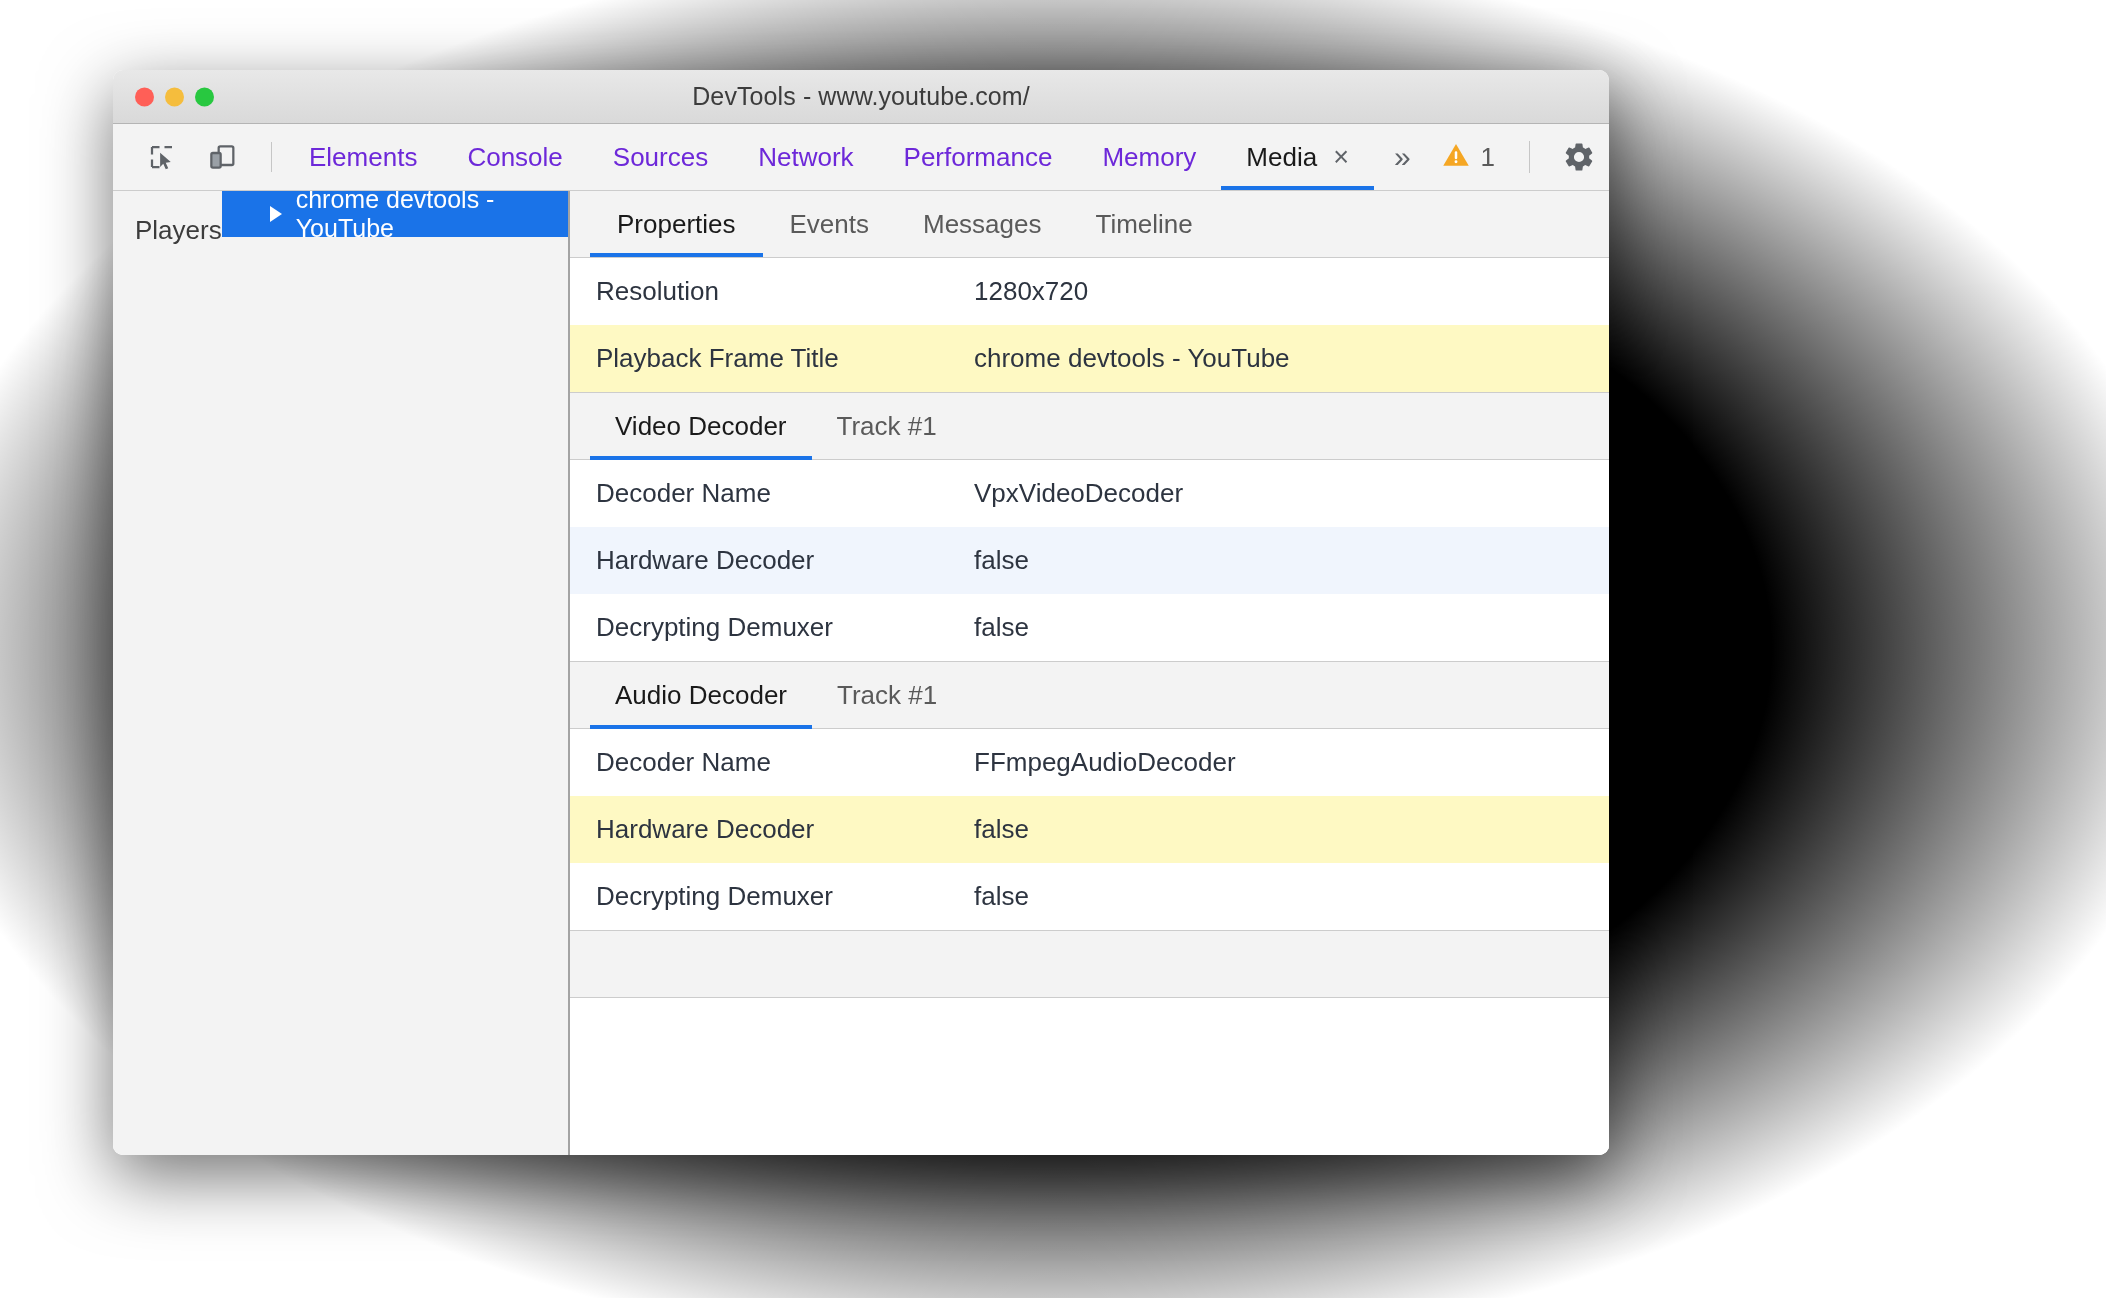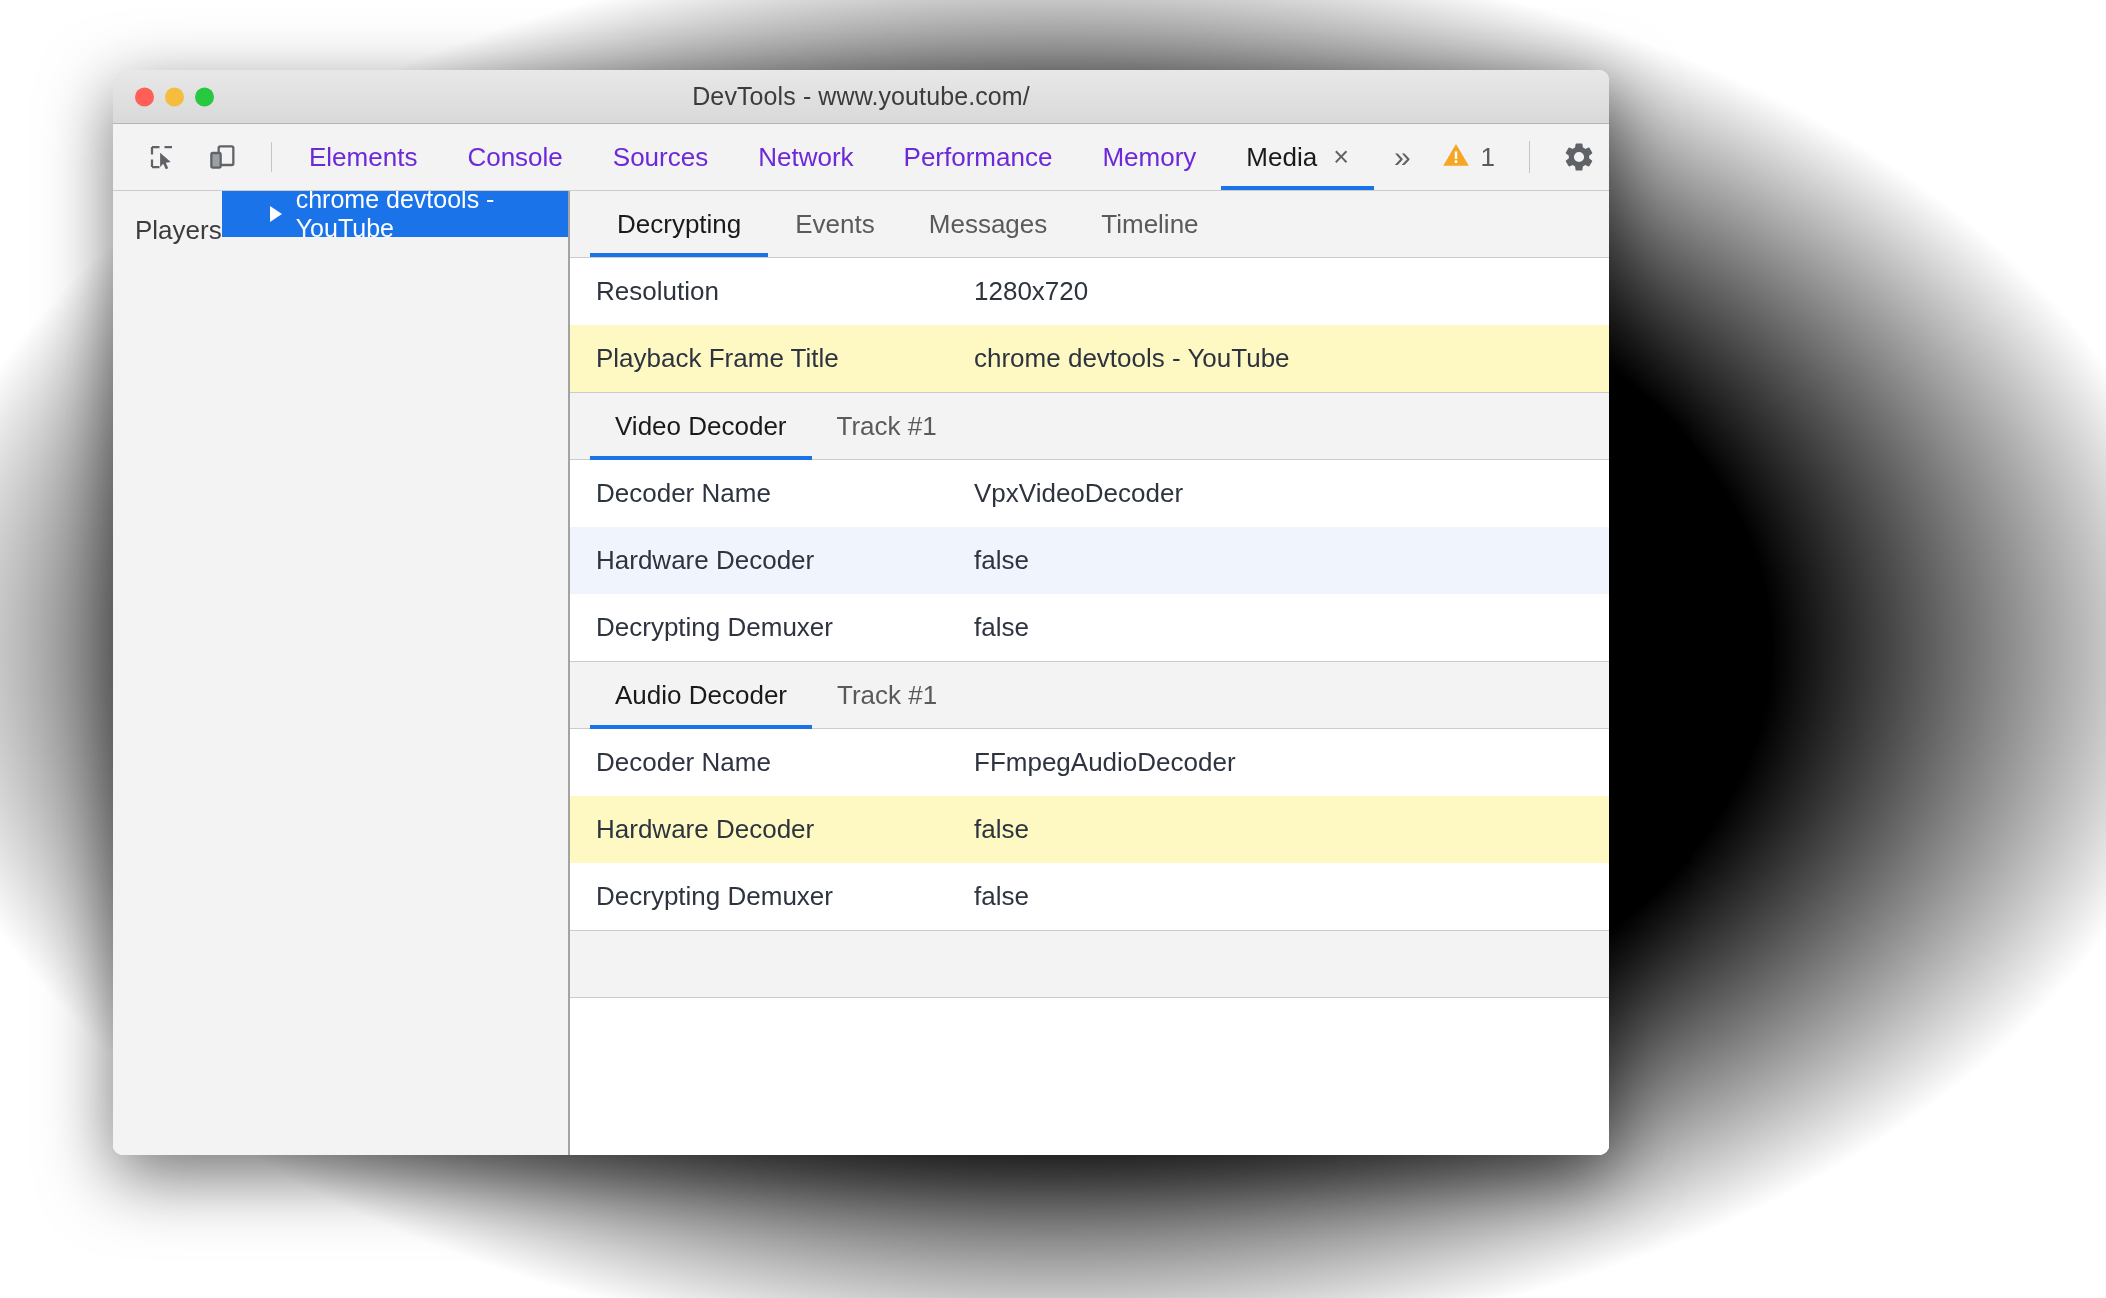--- a/index.html
+++ b/index.html
@@ -436,21 +436,21 @@
         <div class="player-row">
           <span class="tri"></span>
           <span>chrome devtools - YouTube</span>
         </div>
       </div>
 
       <div class="pane">
 
         <div class="subtabs">
           <div class="subtab active">
-            <span>Decrypting</span>
+            <span>Properties</span>
           </div>
           <div class="subtab">
             <span>Events</span>
           </div>
           <div class="subtab">
             <span>Messages</span>
           </div>
           <div class="subtab">
             <span>Timeline</span>
           </div>

